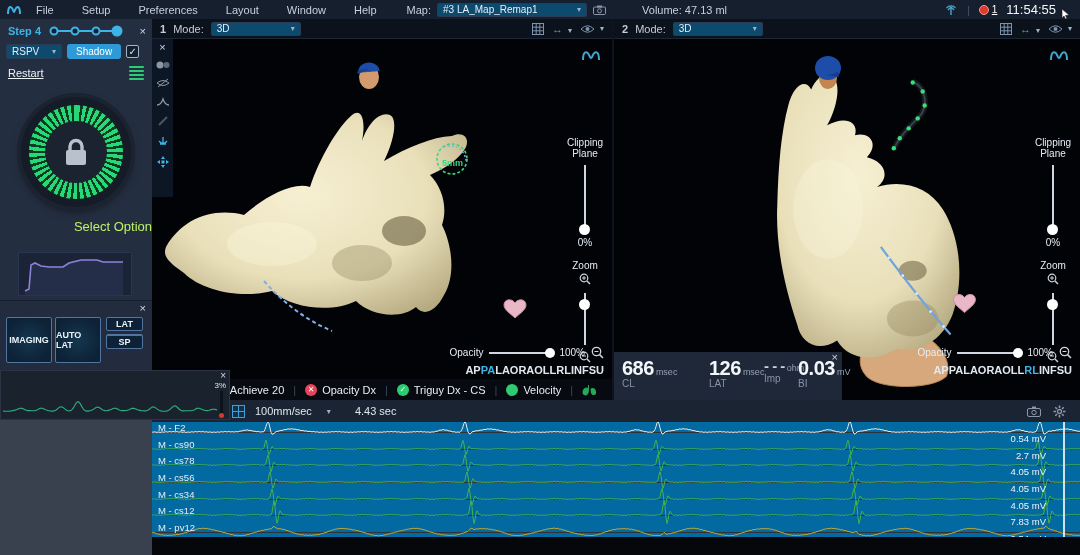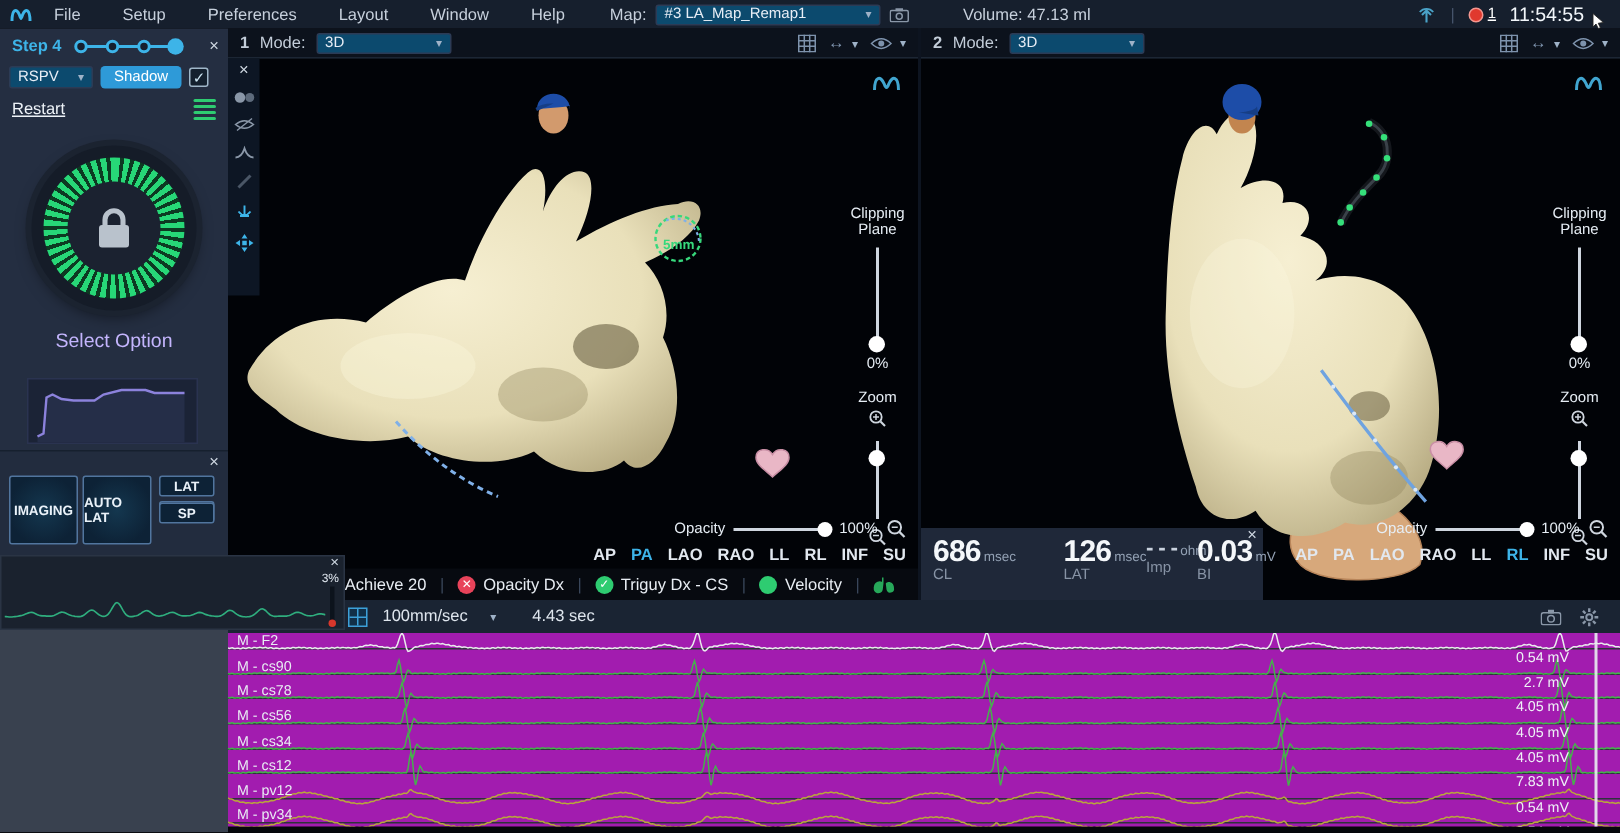--- a/index.html
+++ b/index.html
@@ -42,21 +42,21 @@
   #hamburger{margin-left:auto;display:flex;flex-direction:column;gap:2px;}
   #hamburger div{width:15px;height:2px;background:#2ecc71;border-radius:1px;}
   #dial{position:absolute;left:21px;top:78px;width:110px;height:110px;border-radius:50%;
     background:#151c28;display:flex;align-items:center;justify-content:center;
     box-shadow:0 0 0 4px #1b2330,0 4px 10px rgba(0,0,0,.5);}
   #dial-ring{width:94px;height:94px;border-radius:50%;
     background:repeating-conic-gradient(#27d877 0deg 5deg,#0d3a22 5deg 8.5deg);
     display:flex;align-items:center;justify-content:center;}
   #dial-hole{width:62px;height:62px;border-radius:50%;background:#1b2230;
     display:flex;align-items:center;justify-content:center;}
-  #dial-caption{position:absolute;left:0;top:200px;width:152px;text-align:center;font-size:13px;color:#c4b5fd;}
+  #dial-caption{position:absolute;left:0;top:200px;width:152px;text-align:right;font-size:13px;color:#bef264;}
   #mini-chart{position:absolute;left:18px;top:233px;width:114px;height:44px;background:#1b2336;
     border:1px solid #2a3350;}
 
   
   #tools-panel{position:absolute;left:0;top:300px;width:152px;height:72px;background:#222c3e;
     border-top:1px solid #16202e;z-index:31;}
   #tools-close{position:absolute;right:6px;top:2px;}
   #imaging-btn,#autolat-btn{position:absolute;top:16px;height:46px;border:1px solid #51759e;border-radius:2px;
     background:radial-gradient(circle at 50% 50%,#14374f 0%,#0d2236 75%);color:#eaf2f9;
     font-size:9px;font-weight:bold;display:flex;align-items:center;justify-content:center;}
@@ -96,21 +96,21 @@
   
   .side-controls{position:absolute;right:4px;top:118px;width:46px;text-align:center;z-index:6;
     color:#e6edf4;font-size:10px;}
   .sc-label{line-height:11px;}
   .v-slider{position:relative;margin:6px auto;width:2px;background:#cfd6df;}
   .v-knob{position:absolute;left:-5px;width:11px;height:11px;border-radius:50%;background:#fff;}
   .opacity-row{position:absolute;right:8px;top:327px;display:flex;align-items:center;gap:6px;z-index:6;
     font-size:10px;color:#e6edf4;}
   .h-track{position:relative;width:64px;height:2px;background:#cfd6df;}
   .h-knob{position:absolute;right:-2px;top:-4px;width:10px;height:10px;border-radius:50%;background:#fff;}
-  .orient-row{position:absolute;right:8px;top:345px;display:flex;gap:10px;z-index:6;
+  .orient-row{position:absolute;right:8px;top:345px;display:flex;z-index:6;
     font-size:11px;font-weight:bold;color:#e2e8ef;}
   .orient.active{color:#3db4e8;}
 
   
   #cath-bar{position:absolute;left:0;bottom:0;width:100%;height:21px;background:#070a10;
     display:flex;align-items:center;justify-content:center;gap:9px;z-index:7;font-size:11px;color:#e8edf3;}
   .chip{display:flex;align-items:center;gap:5px;}
   .chip-sep{color:#39465a;}
   .st-circle{width:12px;height:12px;border-radius:50%;display:inline-flex;align-items:center;
     justify-content:center;font-size:8px;color:#fff;}
@@ -127,21 +127,21 @@
   
   #ecg-toolbar{position:absolute;left:152px;top:400px;width:928px;height:22px;background:#1a2433;
     display:flex;align-items:center;gap:10px;padding-left:80px;font-size:11px;color:#dfe6ee;z-index:22;}
   #sweep-icon{width:13px;height:13px;border:1px solid #3da0d8;background:#123048;position:relative;}
   #sweep-icon:before,#sweep-icon:after{content:"";position:absolute;background:#3da0d8;}
   #sweep-icon:before{left:5px;top:0;width:1px;height:100%;}
   #sweep-icon:after{top:5px;left:0;height:1px;width:100%;}
   #ecg-toolbar-right{margin-left:auto;display:flex;align-items:center;gap:12px;padding-right:14px;color:#8a97a8;}
 
   
-  #ecg-panel{position:absolute;left:152px;top:422px;width:928px;height:129px;background:#a21caf;
+  #ecg-panel{position:absolute;left:152px;top:422px;width:928px;height:115px;background:#0369a1;
     overflow:hidden;z-index:21;}
   .ecg-row{position:absolute;left:0;width:928px;height:17px;}
   .ecg-sep{position:absolute;left:0;top:10px;width:100%;height:1px;background:#2e333b;}
   .ecg-label{position:absolute;left:6px;top:0;font-size:9.5px;color:#e8edf3;z-index:3;}
   .ecg-value{position:absolute;right:34px;top:11px;font-size:9.5px;color:#eef2f6;z-index:3;}
   .ecg-row svg{position:absolute;left:0;top:0;overflow:visible;z-index:2;}
   #caliper{position:absolute;left:911px;top:0;width:2px;height:133px;background:#e9edf1;opacity:.9;z-index:4;}
 
   svg{display:block;}
   .icon-wrap{display:inline-flex;align-items:center;}

